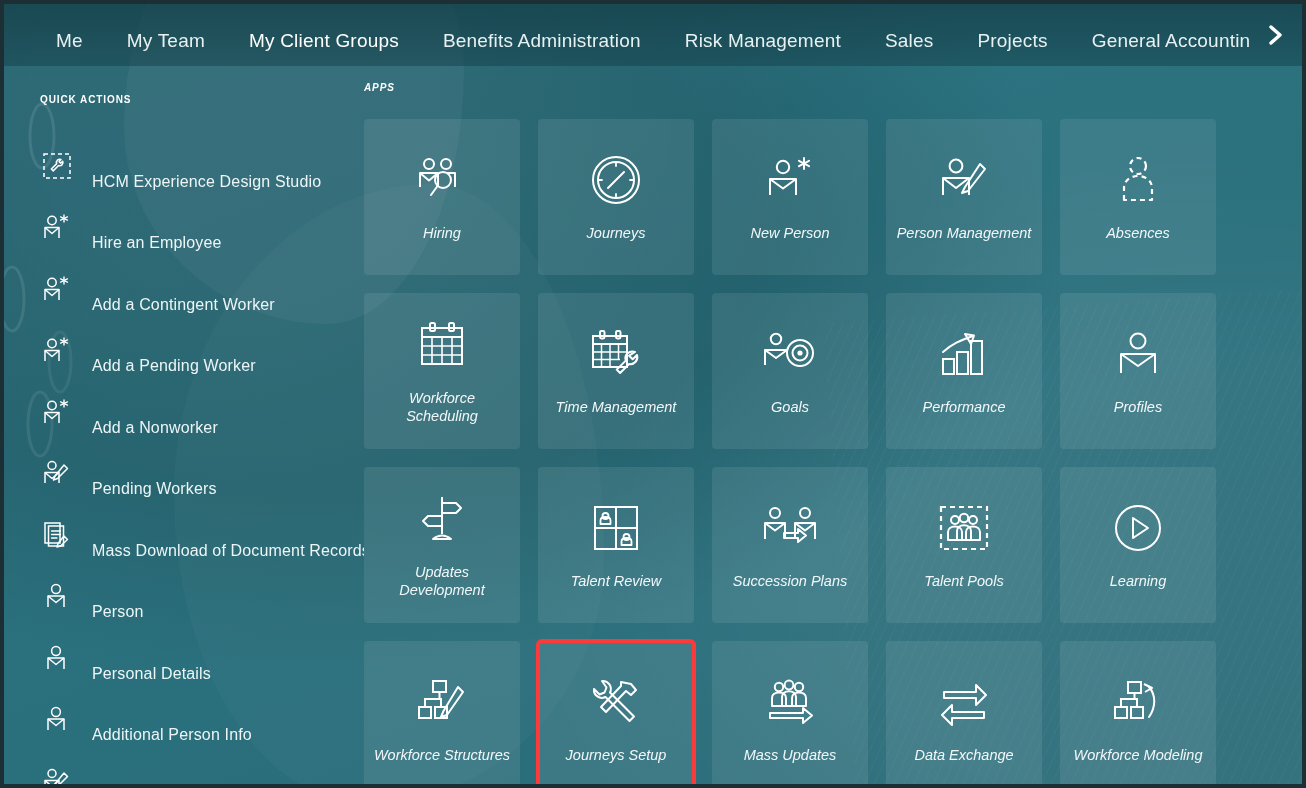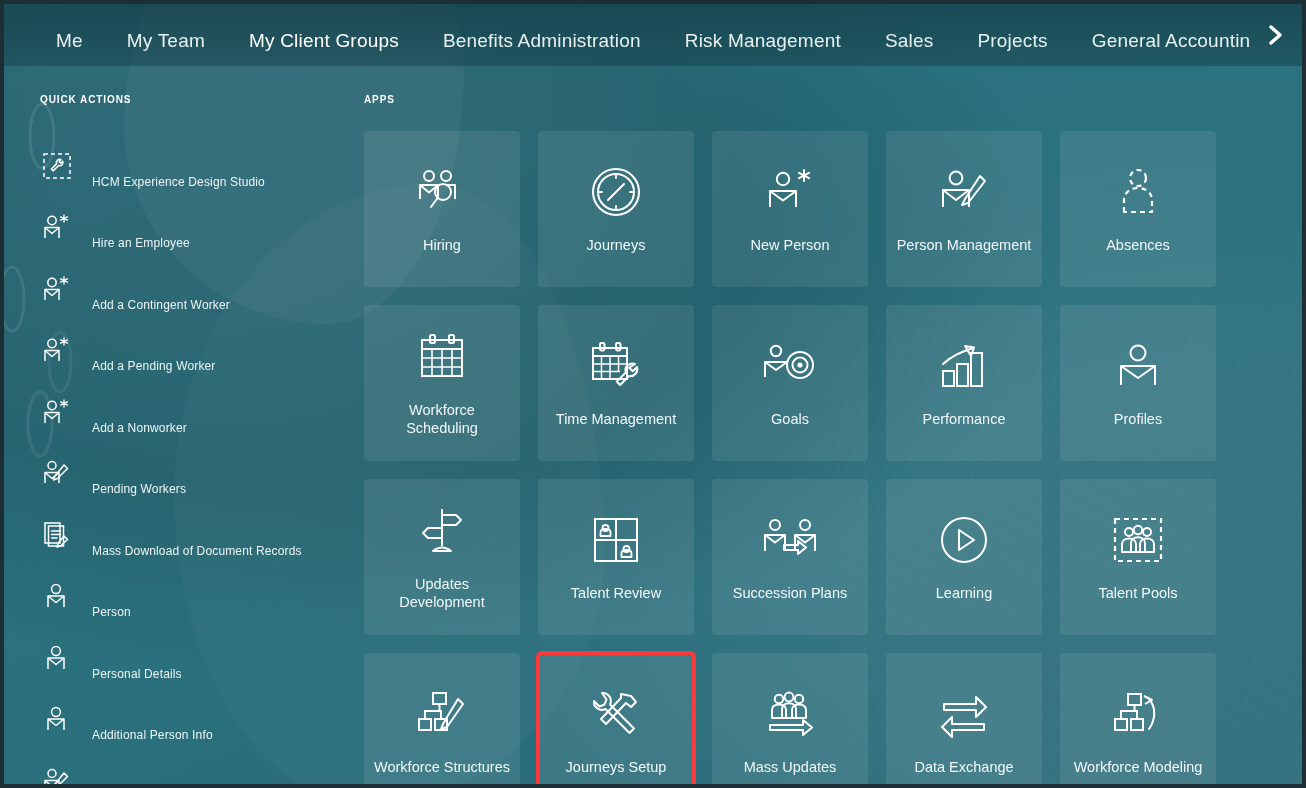--- a/index.html
+++ b/index.html
@@ -147,31 +147,32 @@
     color: #edf5f6;
   }
   .qa-icon {
     width: 34px; height: 34px;
     margin-right: 18px;
     flex: none;
     display: flex; align-items: center; justify-content: center;
   }
   .qa-icon svg { display: block; }
   .qa-label {
-    font-size: 12px;
+    font-size: 16px;
     letter-spacing: .15px;
     white-space: nowrap;
     margin-top: 32px;
   }
 
   
   .apps {
     flex: 1;
-    padding: 28px 0 0 0;
+    padding: 16px 0 0 0;
     overflow: hidden;
+    font-style: italic;
   }
   .apps .section-title { margin-bottom: 26px; }
   .tile-grid {
     display: grid;
     grid-template-columns: repeat(5, 156px);
     gap: 18px;
   }
   .tile {
     position: relative;
     width: 156px;
@@ -598,45 +599,45 @@
               <path d="M33 34V18h20v16" fill="none" stroke="#ffffff" stroke-width="2" stroke-linejoin="round"></path>
               <path d="M33 18 L43 25.5 L53 18" fill="none" stroke="#ffffff" stroke-width="2" stroke-linejoin="round"></path>
               <path d="M22 28h14v-4l8 6.5-8 6.5v-4H22z" fill="none" stroke="#ffffff" stroke-width="2" stroke-linejoin="round"></path>
             </svg>
           </span>
           <span class="tile-label">Succession Plans</span>
         </div>
 
         <div class="tile">
           <span class="tile-icon">
-            <svg width="50" height="50" viewBox="0 0 50 50">
-              <circle cx="25" cy="25" r="22" fill="none" stroke="#ffffff" stroke-width="2"></circle>
-              <path d="M20 15 L35 25 L20 35 Z" fill="none" stroke="#ffffff" stroke-width="2" stroke-linejoin="round"></path>
-            </svg>
-          </span>
-          <span class="tile-label">Learning</span>
-        </div>
-
-        <div class="tile">
-          <span class="tile-icon">
             <svg width="50" height="46" viewBox="0 0 50 46">
               <rect x="2" y="2" width="46" height="42" fill="none" stroke="#ffffff" stroke-width="2.2" stroke-dasharray="5 4"></rect>
               <circle cx="16" cy="15" r="4" fill="none" stroke="#ffffff" stroke-width="2"></circle>
               <path d="M9 35v-8c0-3.5 3-5.5 7-5.5s7 2 7 5.5v8z" fill="none" stroke="#ffffff" stroke-width="2" stroke-linejoin="round"></path>
               <circle cx="25" cy="13" r="4.2" fill="none" stroke="#ffffff" stroke-width="2"></circle>
               <path d="M18 35v-9c0-3.6 3.1-5.7 7-5.7s7 2.1 7 5.7v9z" fill="none" stroke="#ffffff" stroke-width="2" stroke-linejoin="round"></path>
               <circle cx="34" cy="15" r="4" fill="none" stroke="#ffffff" stroke-width="2"></circle>
               <path d="M27 35v-8c0-3.5 3-5.5 7-5.5s7 2 7 5.5v8z" fill="none" stroke="#ffffff" stroke-width="2" stroke-linejoin="round"></path>
             </svg>
           </span>
           <span class="tile-label">Talent Pools</span>
         </div>
 
         <div class="tile">
           <span class="tile-icon">
+            <svg width="50" height="50" viewBox="0 0 50 50">
+              <circle cx="25" cy="25" r="22" fill="none" stroke="#ffffff" stroke-width="2"></circle>
+              <path d="M20 15 L35 25 L20 35 Z" fill="none" stroke="#ffffff" stroke-width="2" stroke-linejoin="round"></path>
+            </svg>
+          </span>
+          <span class="tile-label">Learning</span>
+        </div>
+
+        <div class="tile">
+          <span class="tile-icon">
             <svg width="52" height="50" viewBox="0 0 52 50">
               <rect x="17" y="4" width="13" height="11" fill="none" stroke="#ffffff" stroke-width="2"></rect>
               <rect x="3" y="30" width="12" height="11" fill="none" stroke="#ffffff" stroke-width="2"></rect>
               <rect x="19" y="30" width="12" height="11" fill="none" stroke="#ffffff" stroke-width="2"></rect>
               <path d="M23.5 15v7M9 30v-8h16v8M25 30v-8" fill="none" stroke="#ffffff" stroke-width="2"></path>
               <path d="M42 10 L47 15 L31 38 L25 40 L27.5 34 Z" fill="none" stroke="#ffffff" stroke-width="2" stroke-linejoin="round"></path>
             </svg>
           </span>
           <span class="tile-label">Workforce Structures</span>
         </div>

